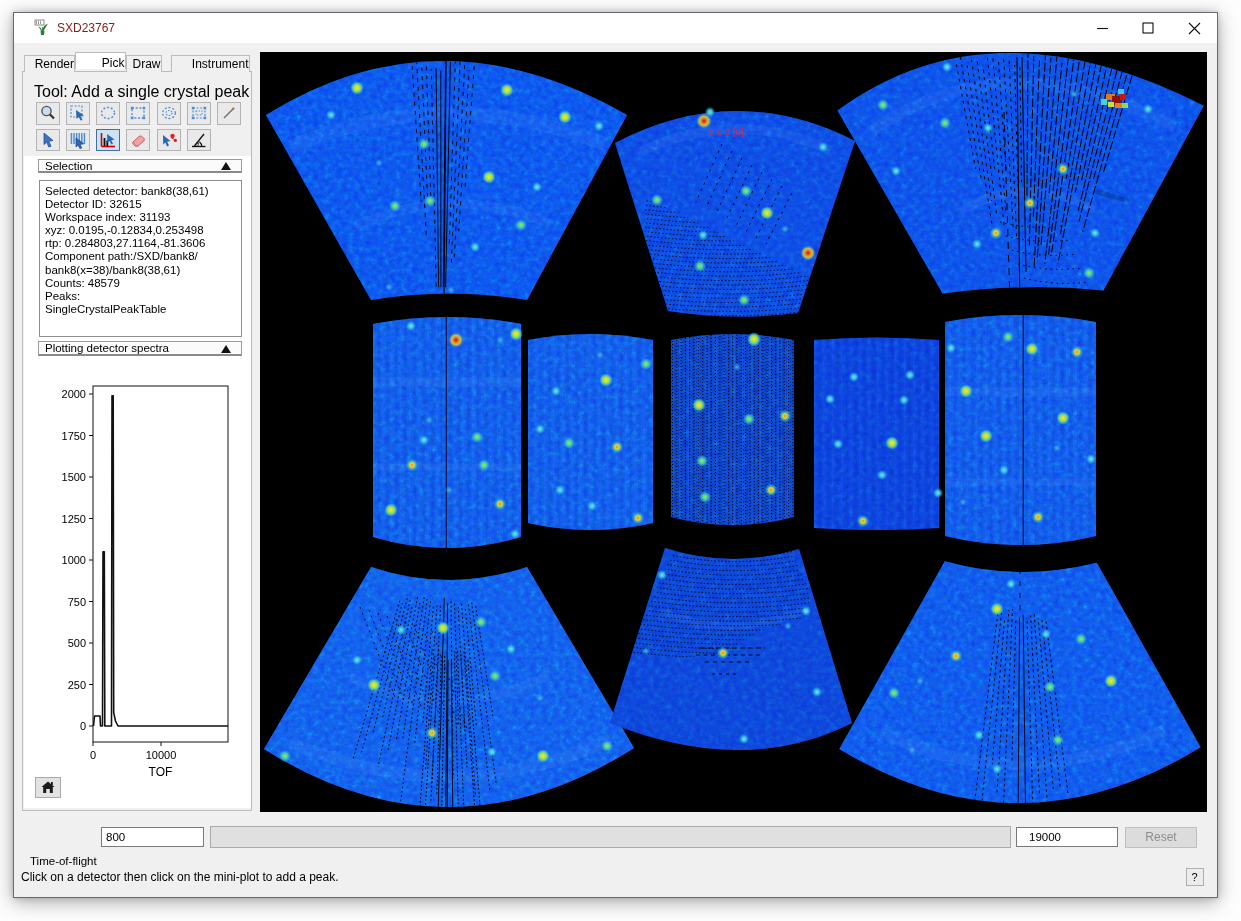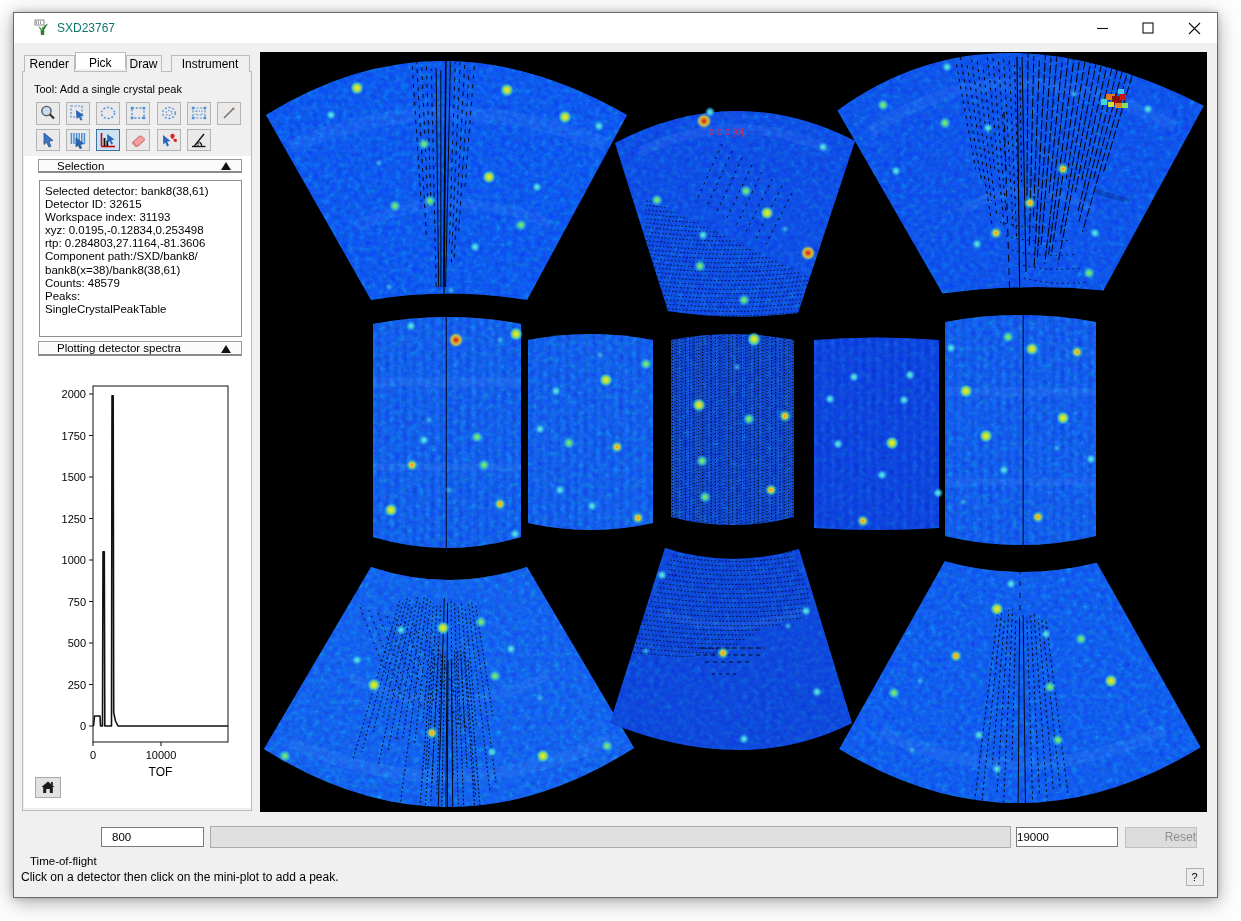--- a/index.html
+++ b/index.html
@@ -1,22 +1,22 @@
 <!DOCTYPE html>
 <html><head><meta charset="utf-8"><style>
 *{margin:0;padding:0;box-sizing:border-box}
 body{width:1241px;height:921px;background:#fdfdfd;font-family:"Liberation Sans",sans-serif;position:relative;overflow:hidden}
 #win{position:absolute;left:13px;top:12px;width:1205px;height:886px;background:#f0f0f0;border:1px solid #666a70;box-shadow:0 4px 18px rgba(0,0,0,0.33), 0 0 6px rgba(0,0,0,0.18)}
 #title{position:absolute;left:0;top:0;width:100%;height:30px;background:#fff}
-#title .txt{position:absolute;left:43px;top:8px;font-size:12px;color:#0f766e}
+#title .txt{position:absolute;left:43px;top:8px;font-size:12px;color:#7f1d1d}
 .cap{position:absolute;top:0;width:46px;height:30px}
-.tab{position:absolute;font-size:12px;color:#000;text-align:center;background:#f0f0f0;border:1px solid #bcbcbc;border-bottom:none;line-height:17px}
+.tab{position:absolute;font-size:12px;color:#000;text-align:right;background:#f0f0f0;border:1px solid #bcbcbc;border-bottom:none;line-height:17px}
 .tbtn{position:absolute;width:24px;height:22.5px;background:#e9e9e9;border:1px solid #b4b4b4;display:flex;align-items:center;justify-content:center}
 .tbtn.sel{background:#cde3f4;border:1.5px solid #3f729e}
-.hdr{position:absolute;left:38px;width:204px;height:14.5px;background:#fbfbfb;border:1px solid #9a9a9a;border-bottom:2px solid #8a8a8a;font-size:11.5px;line-height:13px;padding-left:18px}
+.hdr{position:absolute;left:38px;width:204px;height:14.5px;background:#fbfbfb;border:1px solid #9a9a9a;border-bottom:2px solid #8a8a8a;font-size:11.5px;line-height:13px;padding-left:6px}
 .hdr .car{position:absolute;right:10px;top:2.5px;width:0;height:0;border-left:5px solid transparent;border-right:5px solid transparent;border-bottom:8px solid #111}
 </style></head><body>
 <div id="win">
 <div id="title">
 <svg width="17" height="17" style="position:absolute;left:20px;top:6px" viewBox="0 0 17 17">
 <rect x="1" y="1" width="9" height="5" fill="none" stroke="#888" stroke-width="1"></rect>
 <line x1="2.5" y1="2" x2="2.5" y2="5" stroke="#999"></line>
         <line x1="4.5" y1="2" x2="4.5" y2="5" stroke="#999"></line>
         <line x1="6.5" y1="2" x2="6.5" y2="5" stroke="#999"></line>
 <path d="M7,16 L10,16 L10.5,11.5 L6.5,11.5 Z" fill="#2e7d32"></path>
@@ -34,21 +34,21 @@
 <svg class="cap" style="right:0px" viewBox="0 0 46 30">
         <path d="M18,10 L29,21 M29,10 L18,21" stroke="#111" stroke-width="1.1"></path>
       </svg>
 </div>
   </div>
 <div style="position:absolute;left:22px;top:71px;width:230px;height:740px;border:1px solid #bcbcbc;background:#f0f0f0"></div>
 <div class="tab" style="left:23.5px;top:54.5px;width:51.5px;height:17px;z-index:2">Render</div>
 <div class="tab" style="left:75px;top:51.5px;width:50.5px;height:17px;background:#fff;line-height:20px;z-index:3">Pick</div>
 <div class="tab" style="left:125.5px;top:54.5px;width:36px;height:17px;z-index:2">Draw</div>
 <div class="tab" style="left:170.5px;top:54.5px;width:79px;height:17px;z-index:2">Instrument</div>
-<div style="position:absolute;left:34px;top:83px;font-size:11px">Tool: Add a single crystal peak</div>
+<div style="position:absolute;left:34px;top:83px;font-size:16px">Tool: Add a single crystal peak</div>
 <div class="tbtn" style="left:35.5px;top:102px">
     <svg width="18" height="18" viewBox="0 0 18 18">
       <circle cx="7.5" cy="7" r="4.6" fill="#c8ddf2" stroke="#555" stroke-width="1.4"></circle>
       <line x1="10.8" y1="10.2" x2="15" y2="14.5" stroke="#333" stroke-width="2.2"></line>
     </svg>
   </div>
 <div class="tbtn" style="left:65.8px;top:102px">
     <svg width="18" height="18" viewBox="0 0 18 18">
       <rect x="2" y="2" width="11" height="11" fill="none" stroke="#4d8fd6" stroke-width="1.2" stroke-dasharray="2 1.6"></rect>
       <path d="M7,6 L15,11.5 L11.5,12.3 L13.5,16 L11.6,16.6 L9.8,13 L7.5,15 Z" fill="#2a66b8"></path>
@@ -770,17 +770,17 @@
       <rect x="860" y="42" width="6" height="6" fill="#cc1410"></rect>
       <rect x="855" y="51" width="7" height="5" fill="#e08020"></rect>
       <rect x="848" y="50" width="6" height="5" fill="#cedf3a"></rect>
       <rect x="841" y="47" width="6" height="6" fill="#45d4dc"></rect>
       <rect x="862" y="51" width="6" height="5" fill="#8ade5a"></rect>
       <rect x="858" y="37" width="6" height="5" fill="#3fc8e8"></rect>
     </g>
     <text x="449" y="83" font-family="Liberation Sans, sans-serif" font-size="9.5" fill="#e0244c">0 0 0  [0]</text>
   </svg>
 <div style="position:absolute;left:30px;top:855px;font-size:11.5px">Time-of-flight</div>
-<div style="position:absolute;left:101px;top:827px;width:103px;height:20px;background:#fff;border:1px solid #7a7a7a;font-size:11.5px;line-height:18px;padding-left:10px">800</div>
+<div style="position:absolute;left:101px;top:827px;width:103px;height:20px;background:#fff;border:1px solid #7a7a7a;font-size:11.5px;line-height:18px;padding-left:4px">800</div>
 <div style="position:absolute;left:210px;top:826px;width:801px;height:22px;background:#e0e0e0;border:1px solid #aaa"></div>
-<div style="position:absolute;left:1016px;top:827px;width:102px;height:20px;background:#fff;border:1px solid #7a7a7a;font-size:11.5px;line-height:18px;padding-left:0">19000</div>
-<div style="position:absolute;left:1125px;top:827px;width:72px;height:21px;background:#dcdcdc;border:1px solid #bfbfbf;color:#8e8e8e;font-size:12px;text-align:right;line-height:19px">Reset</div>
+<div style="position:absolute;left:1016px;top:827px;width:102px;height:20px;background:#fff;border:1px solid #7a7a7a;font-size:11.5px;line-height:18px;padding-left:12px">19000</div>
+<div style="position:absolute;left:1125px;top:827px;width:72px;height:21px;background:#dcdcdc;border:1px solid #bfbfbf;color:#8e8e8e;font-size:12px;text-align:center;line-height:19px">Reset</div>
 <div style="position:absolute;left:21px;top:870px;font-size:12px">Click on a detector then click on the mini-plot to add a peak.</div>
 <div style="position:absolute;left:1185.5px;top:868px;width:18px;height:18px;background:#ececec;border:1px solid #b0b0b0;font-size:11px;text-align:center;line-height:16px">?</div>
 </body></html>

